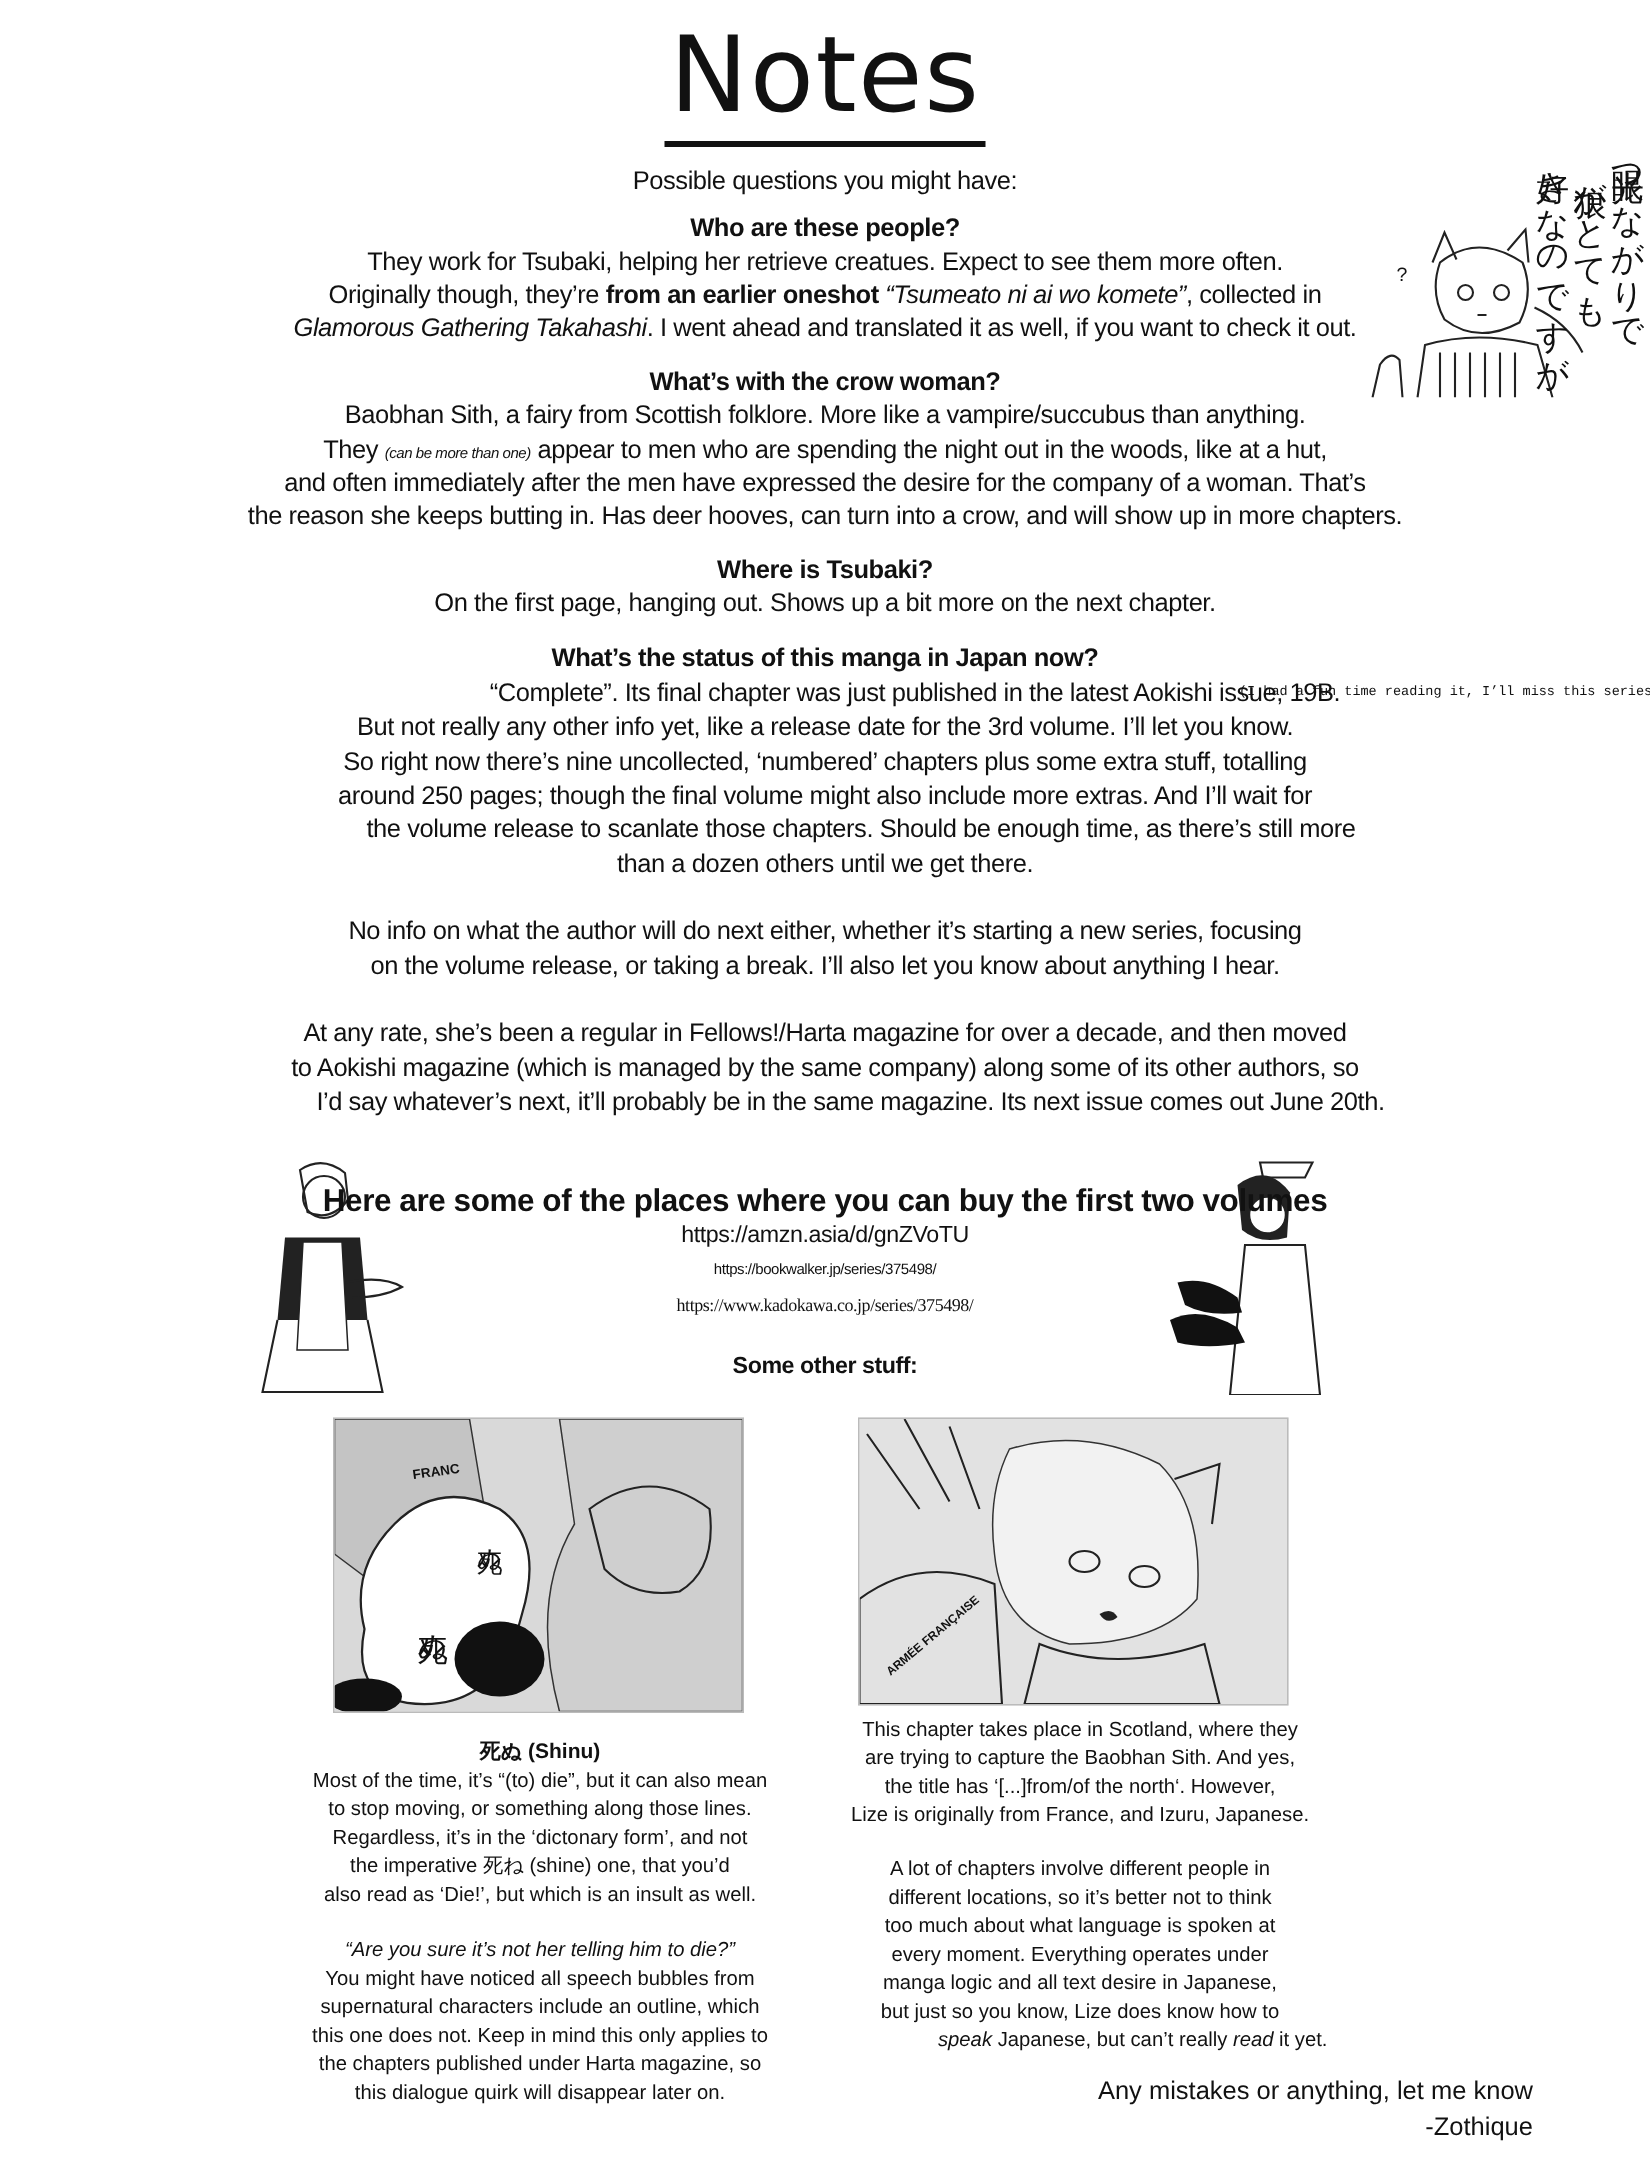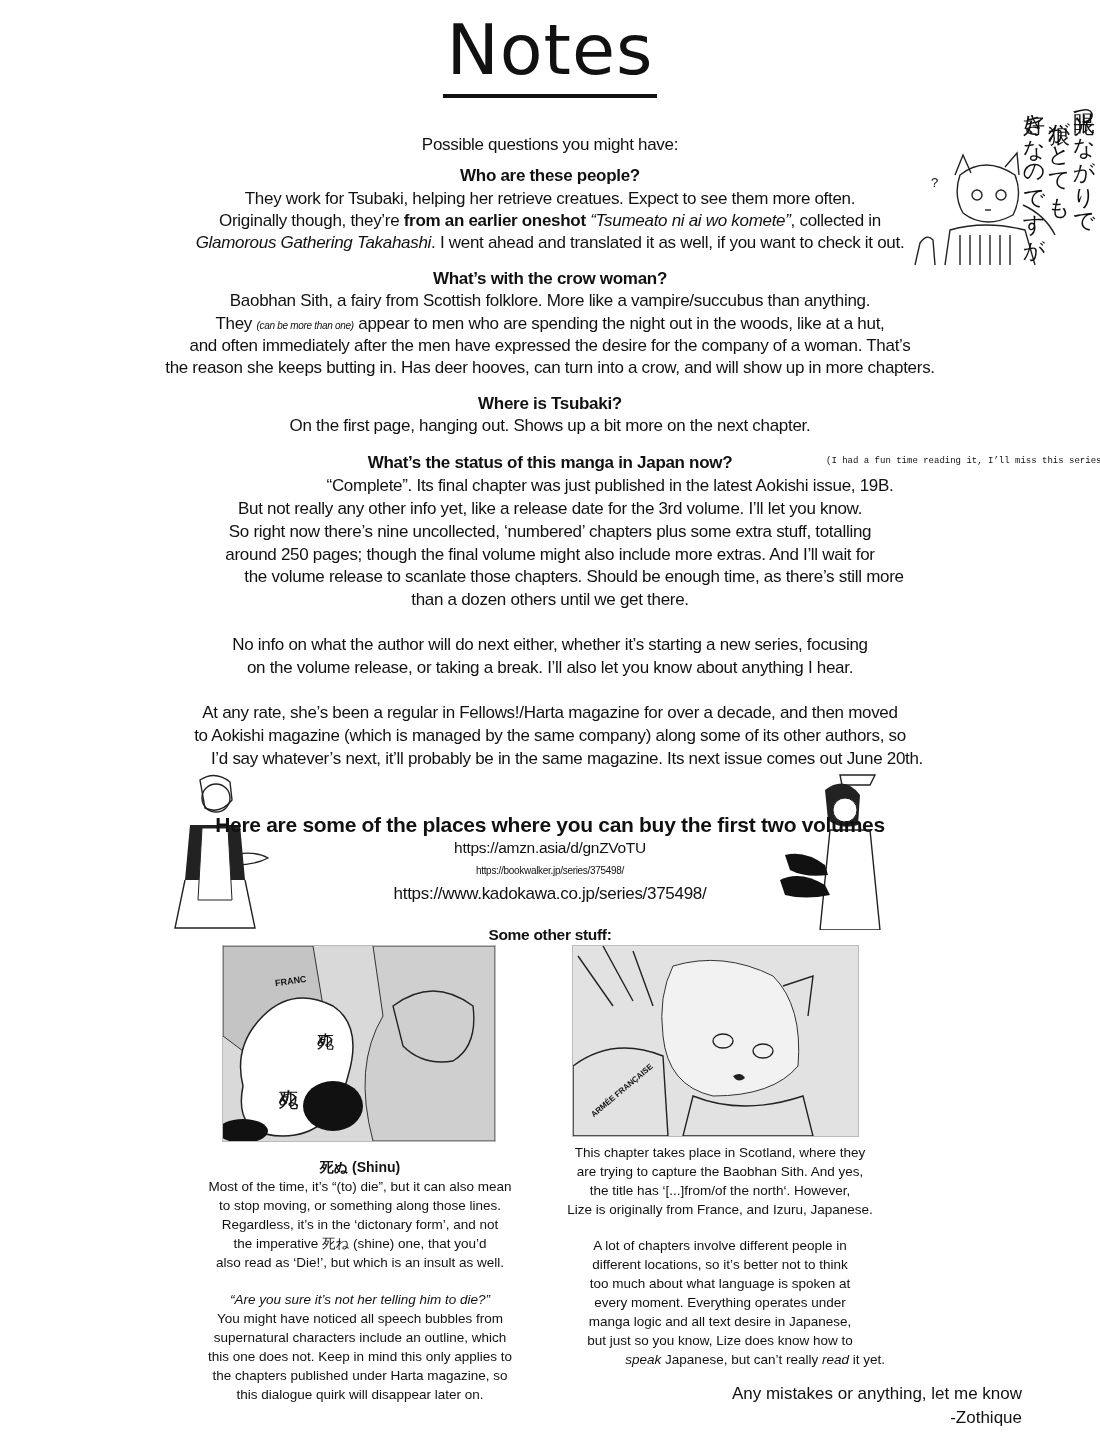--- a/index.html
+++ b/index.html
@@ -1,20 +1,20 @@
 <!DOCTYPE html>
 <html><head>
 <meta charset="utf-8">
 <style>
   html, body { margin:0; padding:0; background:#ffffff; }
   body { width:1100px; height:1450px; position:relative; overflow:hidden; color:#111; font-family:"Liberation Sans", sans-serif; }
   .abs { position:absolute; }
   .title { left:0; width:1100px; top:8px; text-align:center; font-size:70px; font-weight:400; letter-spacing:1px; line-height:84px; font-family:"DejaVu Sans", sans-serif; }
   .title-rule { left:443px; top:94px; width:214px; height:4px; background:#111; }
-  .line { left:0; width:1100px; text-align:center; font-family:"Liberation Sans Narrow","Liberation Sans", sans-serif; font-size:17px; line-height:22px; white-space:nowrap; letter-spacing:-0.3px;margin-top:24px; }
+  .line { left:0; width:1100px; text-align:center; font-family:"Liberation Sans Narrow","Liberation Sans", sans-serif; font-size:17px; line-height:22px; white-space:nowrap; letter-spacing:-0.3px; }
   .q { font-weight:bold; }
   .it { font-style:italic; }
   .small { font-size:10px; font-style:italic; }
   .b { font-weight:bold; }
   .block { text-align:center; font-size:13.5px; line-height:19px; font-family:"Liberation Sans", sans-serif; white-space:nowrap; }
   .figure { background:#e8e8e8; border:1px solid #bbb; overflow:hidden; }
   .sketch { stroke:#222; fill:none; stroke-width:1.4; }
   .vert { writing-mode:vertical-rl; font-size:22px; line-height:26px; font-family:"DejaVu Sans", sans-serif; color:#111; }
   .sign { font-size:17px; line-height:23px; text-align:right; font-family:"Liberation Sans", sans-serif; }
 </style>
@@ -100,21 +100,21 @@
     <path class="sketch" d="M60 60 L100 60 L110 160 L50 160 Z"></path>
     <path d="M10 110 Q30 100 55 115 L60 125 Q35 130 15 125 Z" fill="#111"></path>
     <path d="M15 85 Q35 80 55 95 L58 105 Q35 108 20 100 Z" fill="#111"></path>
     <path class="sketch" d="M70 5 L105 5 L100 15 L72 15 Z"></path>
   </svg>
 </div>
 
 <div class="abs line q" style="top:790px; font-family:'Liberation Sans', sans-serif; font-size:21px;">Here are some of the places where you can buy the first two volumes</div>
 <div class="abs line" style="top:813px; font-family:'Liberation Sans', sans-serif; font-size:15.5px;">https://amzn.asia/d/gnZVoTU</div>
 <div class="abs line" style="top:836px; font-family:'Liberation Sans', sans-serif; font-size:10px;">https://bookwalker.jp/series/375498/</div>
-<div class="abs line" style="top:859px; font-family:Liberation Sans, sans-serif; font-size:17px;">https://www.kadokawa.co.jp/series/375498/</div>
+<div class="abs line" style="top:859px; font-family:Liberation Serif, serif; font-size:12px;">https://www.kadokawa.co.jp/series/375498/</div>
 
 <div class="abs line q" style="top:900px; font-family:'Liberation Sans', sans-serif; font-size:15.5px;">Some other stuff:</div>
 
 <div class="abs figure" style="left:222px; top:945px; width:272px; height:195px;">
   <svg width="272" height="195" viewBox="0 0 272 195">
     <rect width="272" height="195" fill="#d9d9d9"></rect>
     <path d="M0 0 L90 0 L100 60 L40 120 L0 90 Z" fill="#c4c4c4" stroke="#333"></path>
     <path d="M150 0 L272 0 L272 195 L150 195 Q130 120 160 70 Z" fill="#cfcfcf" stroke="#333"></path>
     <path class="sketch" d="M170 60 Q210 30 250 60 Q255 100 230 115 Q200 120 180 100 Z"></path>
     <path d="M40 70 Q70 40 110 60 Q140 80 125 130 Q110 190 60 190 Q10 190 20 140 Q10 100 40 70 Z" fill="#fff" stroke="#222" stroke-width="1.5"></path>

